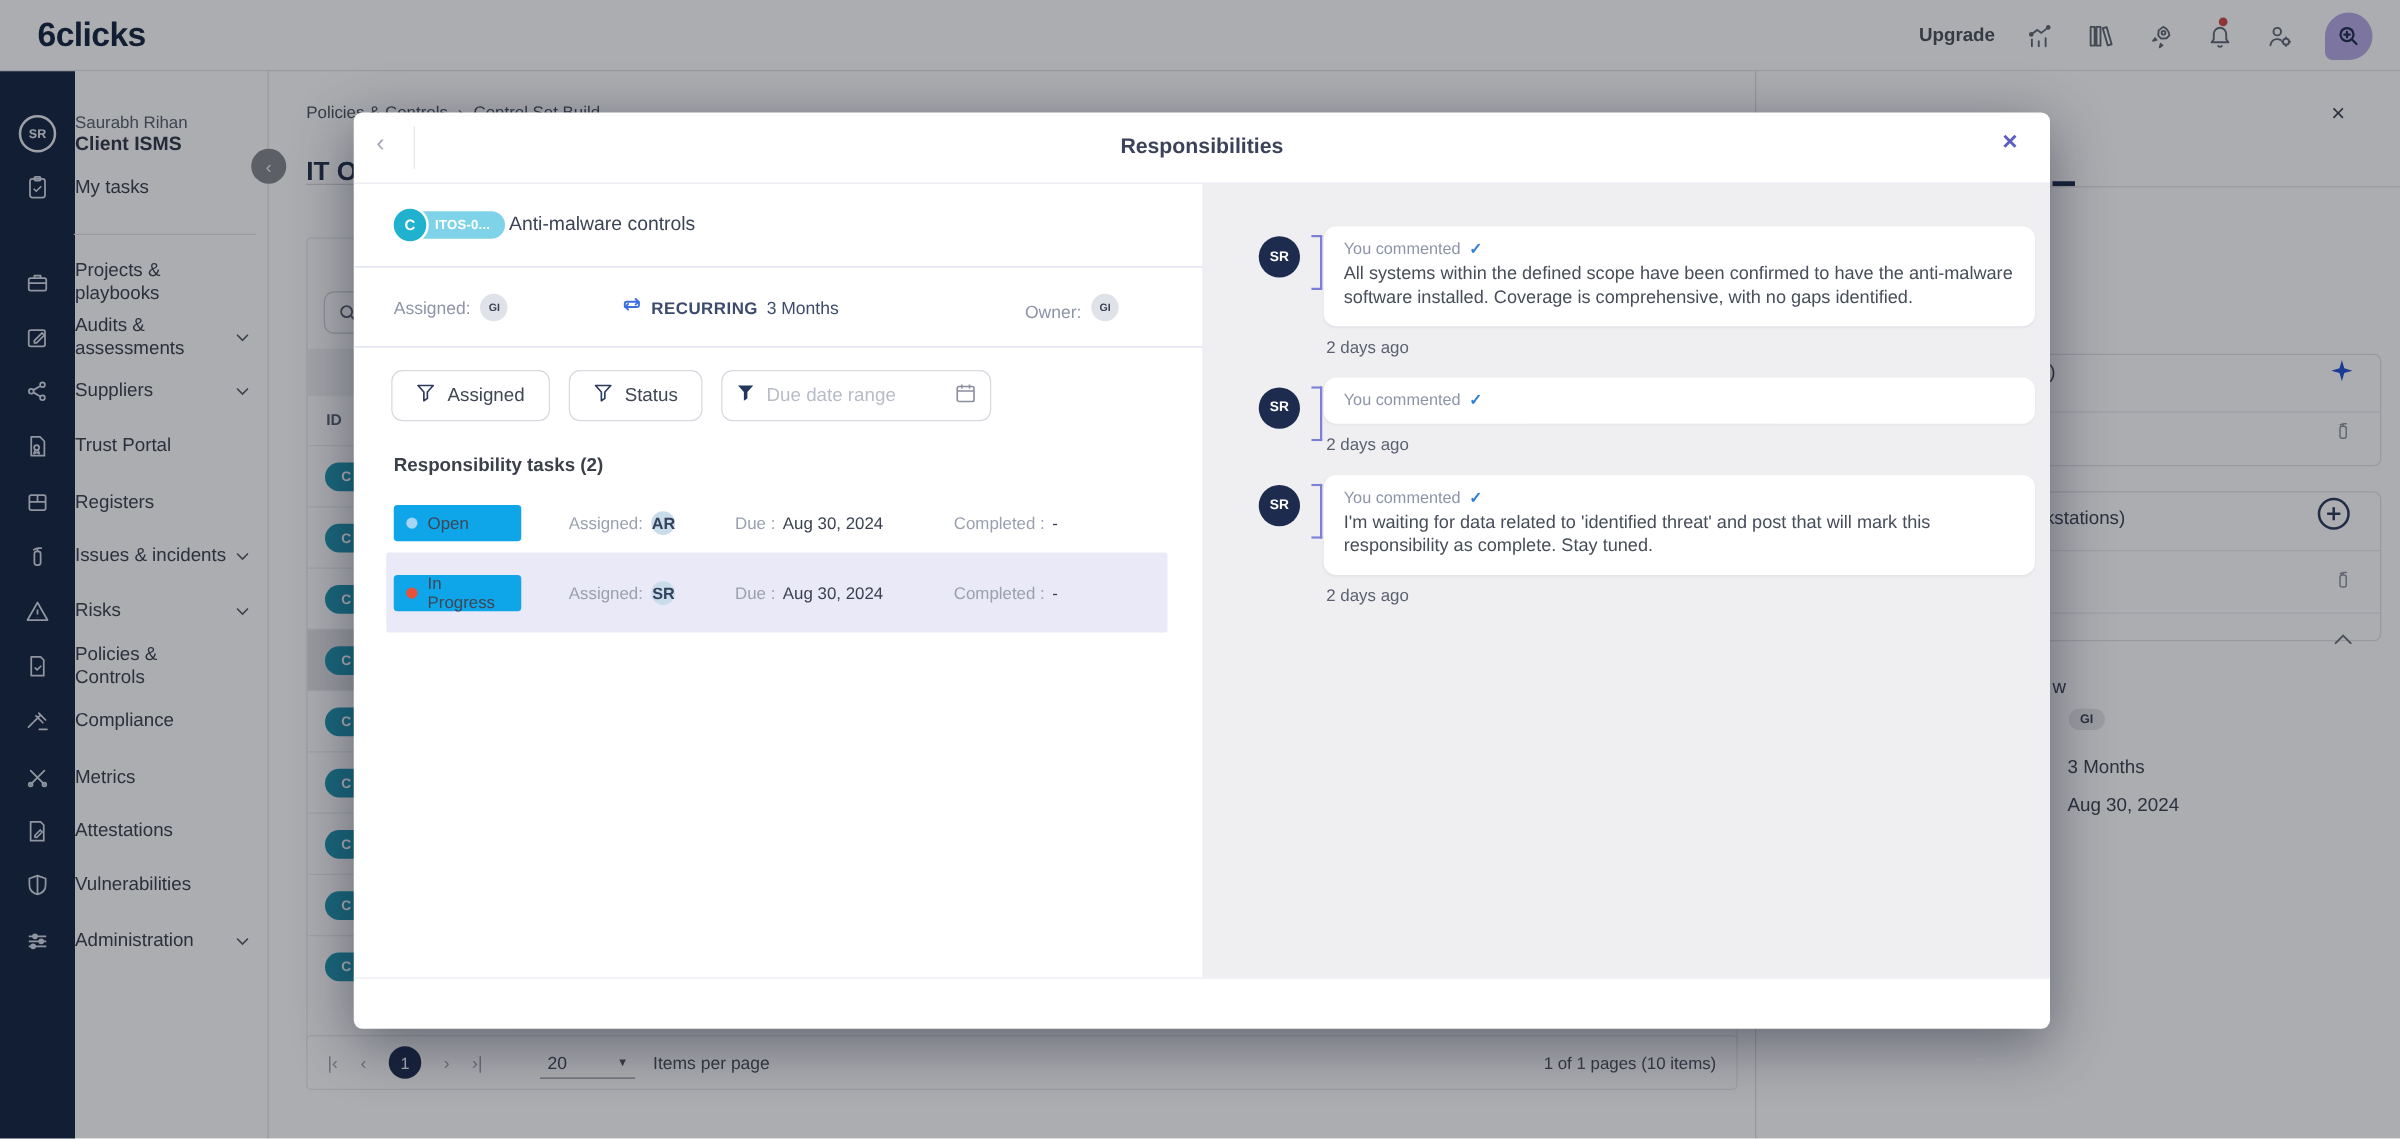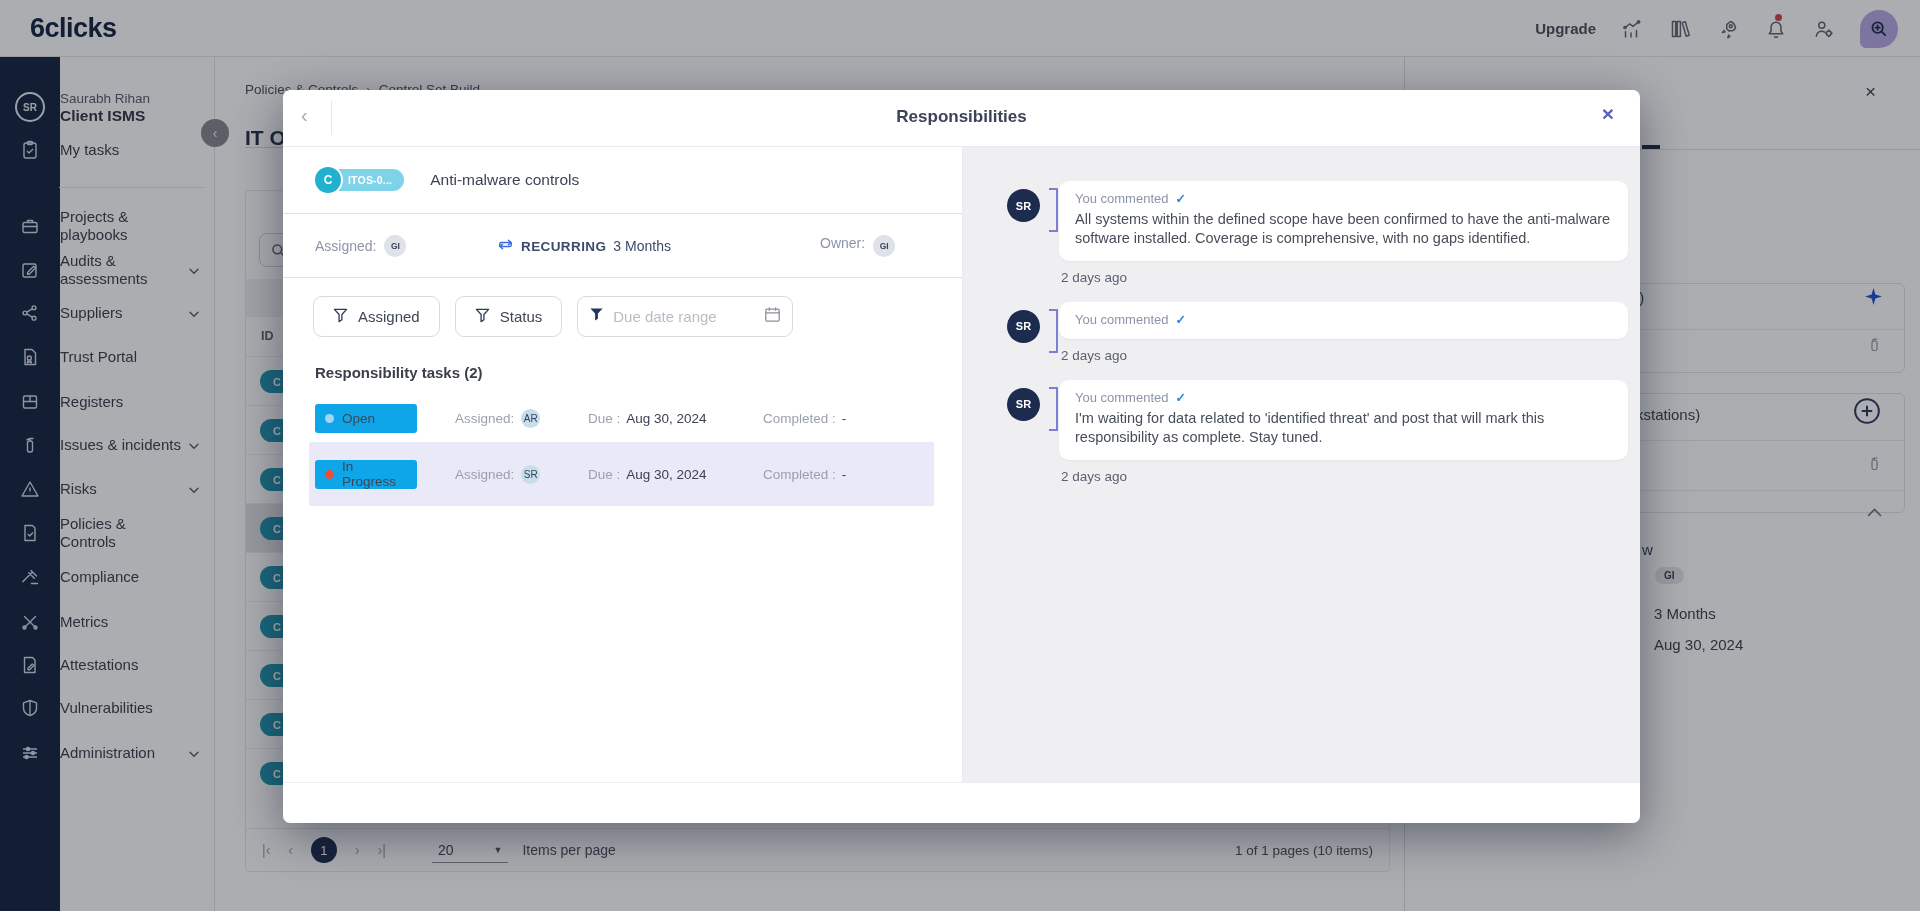--- a/index.html
+++ b/index.html
@@ -77,54 +77,54 @@
   .m-body { flex:1; display:flex; min-height:0; }
   .m-left { width:680px; flex:0 0 680px; border-right:1px solid #e9e9f2; position:relative; }
   .m-right { flex:1; display:flex; flex-direction:column; min-width:0; }
   .m-footer { flex:0 0 41px; border-top:1px solid #ececf4; }
 
   
   .rec-row { display:flex; align-items:center; padding:22px 0 0 32px; }
   .rec-badge { position:relative; height:22px; }
   .rec-code { display:inline-flex; align-items:center; height:22px; margin-left:13px; padding:0 12px 0 20px; background:#7fd3e8; border-radius:12px; color:#fff; font-size:10.5px; font-weight:700; letter-spacing:.2px; }
   .rec-c { position:absolute; left:0; top:-2px; width:26px; height:26px; border-radius:50%; background:#20b1ce; color:#fff; font-size:12px; font-weight:700; display:flex; align-items:center; justify-content:center; box-shadow:0 0 0 2px #fff; }
-  .rec-name { margin-left:26px; font-size:15.5px; color:#3b4456; }
+  .rec-name { margin-left:3px; font-size:15.5px; color:#3b4456; }
   .m-div { border-top:1px solid #dedeef; }
   .m-div1 { margin-top:22px; }
   .review-row { display:flex; align-items:center; padding:17px 32px 0; cursor:pointer; }
   .review-name { font-size:19px; color:#3d3f47; font-weight:500; }
   .review-chev { margin-left:26px; margin-top:4px; }
   .meta-row { display:flex; align-items:center; padding:21px 32px 20px; }
   .meta-label { font-size:14px; color:#8d94a8; }
   .mini-av { width:22px; height:22px; border-radius:50%; background:#dfe3e9; color:#3b4456; font-size:8.5px; font-weight:700; display:flex; align-items:center; justify-content:center; margin-left:8px; }
   .meta-assigned { display:flex; align-items:center; width:182px; }
   .meta-recurring { display:flex; align-items:center; gap:7px; width:248px; }
   .rec-label { font-size:13.5px; font-weight:700; letter-spacing:.4px; color:#3c4a6b; }
   .rec-freq { font-size:14px; color:#3c4a6b; font-weight:500; }
-  .meta-owner { display:flex; align-items:flex-start; margin-left:75px; }
+  .meta-owner { display:flex; align-items:flex-end; margin-left:75px; }
   .filters-row { display:flex; align-items:center; gap:15px; padding:18px 0 0 30px; }
   .filter-btn { height:41px; display:inline-flex; align-items:center; gap:10px; padding:0 19px; border:1.5px solid #d8dae0; border-radius:9px; background:#fff; font-size:15px; color:#3f4654; cursor:pointer; }
   .due-field { height:41px; width:216px; display:flex; align-items:center; gap:9px; padding:0 11px; border:1.5px solid #d8dae0; border-radius:9px; background:#fff; }
   .due-field input { flex:1; border:none; outline:none; font-size:15px; color:#3f4654; min-width:0; font-family:"Liberation Sans",sans-serif; }
   .due-field input::placeholder { color:#b8bcc6; }
   .tasks-head { padding:27px 32px 0; font-size:15px; font-weight:700; color:#3b3f4a; }
   .task-rows { margin-top:13px; }
   .task-row { display:flex; align-items:center; height:48px; margin:0 28px 0 26px; padding-left:6px; border-radius:2px; }
   .task-row.hl { background:#eae9f7; height:64px; }
   .st-pill { display:inline-flex; align-items:center; gap:8px; height:29px; padding:0 15px 0 10px; background:#0ea5e9; border-radius:3px; font-size:13.5px; color:#3f4654; width:102px; }
   .st-dot { width:9px; height:9px; border-radius:50%; flex:0 0 9px; }
   .dot-open { background:#a5d5f4; }
   .dot-progress { background:#e8503a; }
   .t-zone { display:flex; align-items:center; }
   .t-z1 { width:140px; }
   .t-z2 { width:133px; }
   .t-z3 { width:175px; }
   .t-lab { font-size:13.5px; color:#9aa0ae; }
   .t-val { font-size:13.5px; color:#3c4252; font-weight:500; margin-left:6px; }
-  .t-av { width:19px; height:19px; border-radius:50%; background:#c9dcea; color:#33415c; font-size:10px; font-weight:400; display:flex; align-items:center; justify-content:center; margin-left:7px; }
+  .t-av { width:19px; height:19px; border-radius:50%; background:#c9dcea; color:#33415c; font-size:13px; font-weight:700; display:flex; align-items:center; justify-content:center; margin-left:7px; }
 
   
   .tabbar { position:relative; height:78px; flex:0 0 78px; border-bottom:1px solid #e9e9f2; display:flex; align-items:center; padding-left:50px; }
   .tab { font-size:15px; cursor:pointer; }
   .tab-comments { width:160px; text-align:center; color:#555c6b; font-weight:500; }
   .tab-attach { margin-left:34px; color:#9b9fe2; }
   .tab-underline { position:absolute; left:50px; bottom:-1px; width:160px; height:3px; background:#233a5e; border-radius:2px; }
   .comments { flex:1; background:#efeff2; padding:34px 12px 0 44px; overflow:hidden; }
   .comment { display:flex; margin-bottom:17px; }
   .cm-avatar { width:33px; height:33px; flex:0 0 33px; border-radius:50%; background:#1d2c4e; color:#fff; font-size:11px; font-weight:700; display:flex; align-items:center; justify-content:center; margin-top:8px; }

